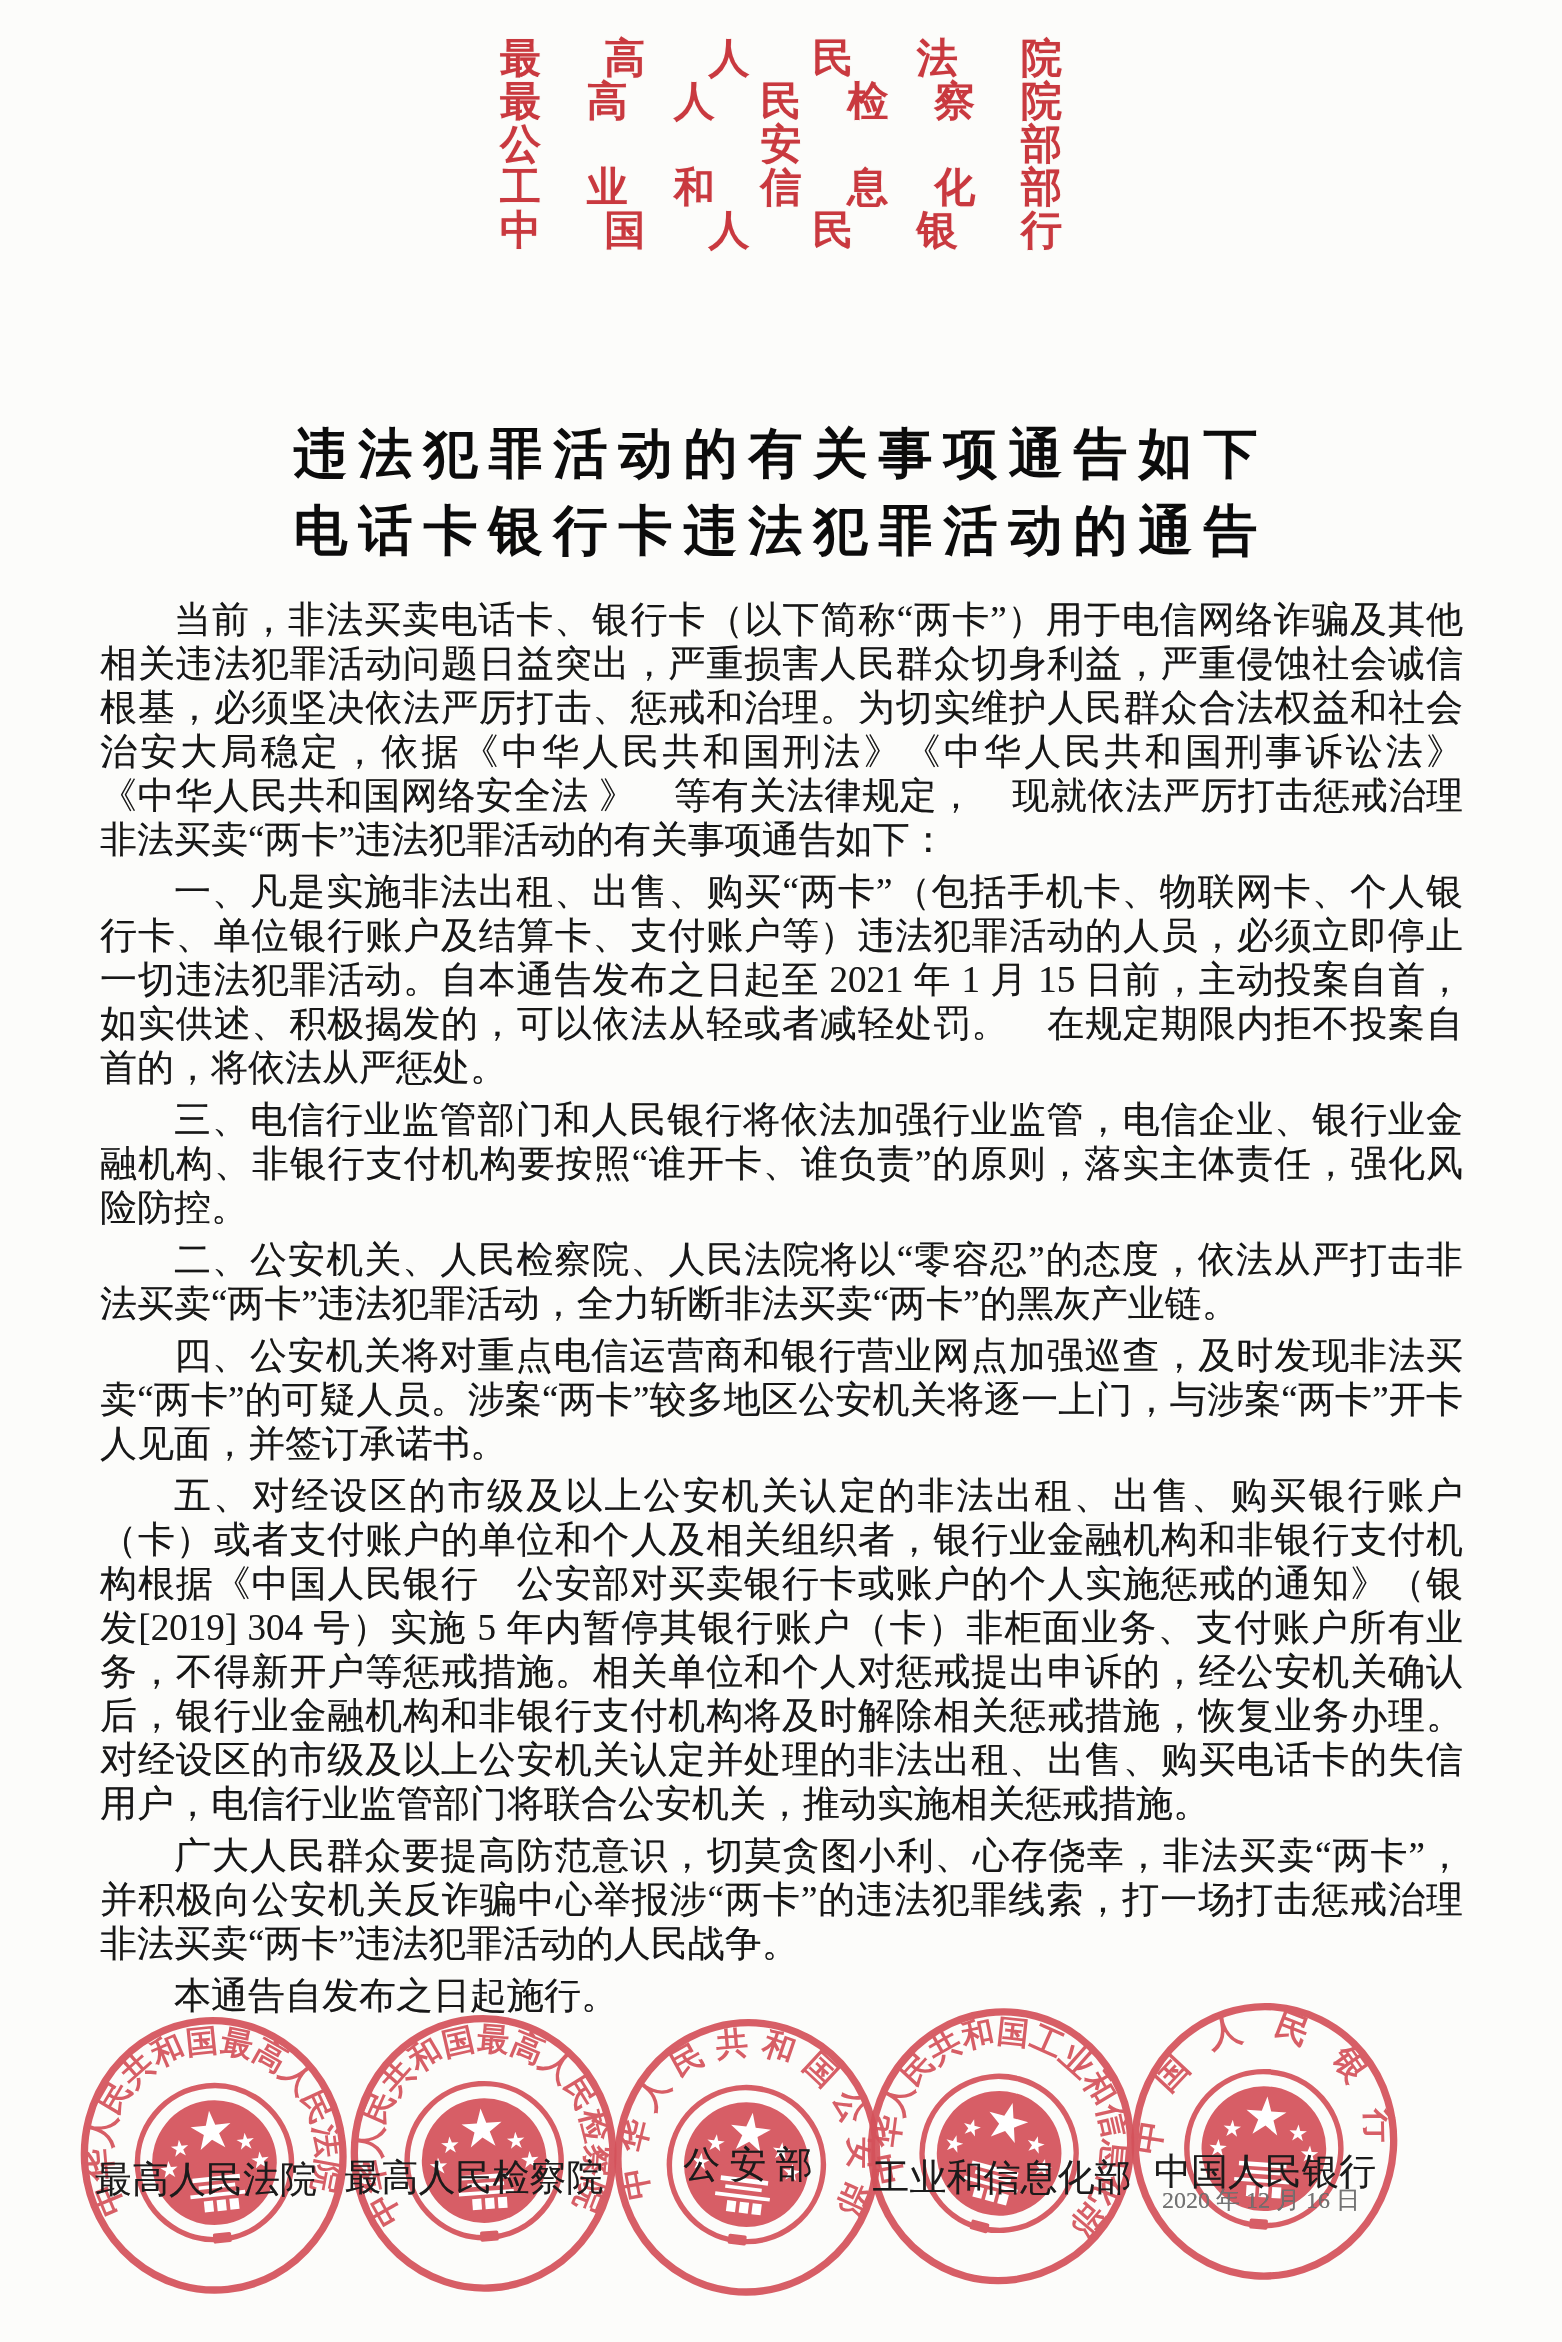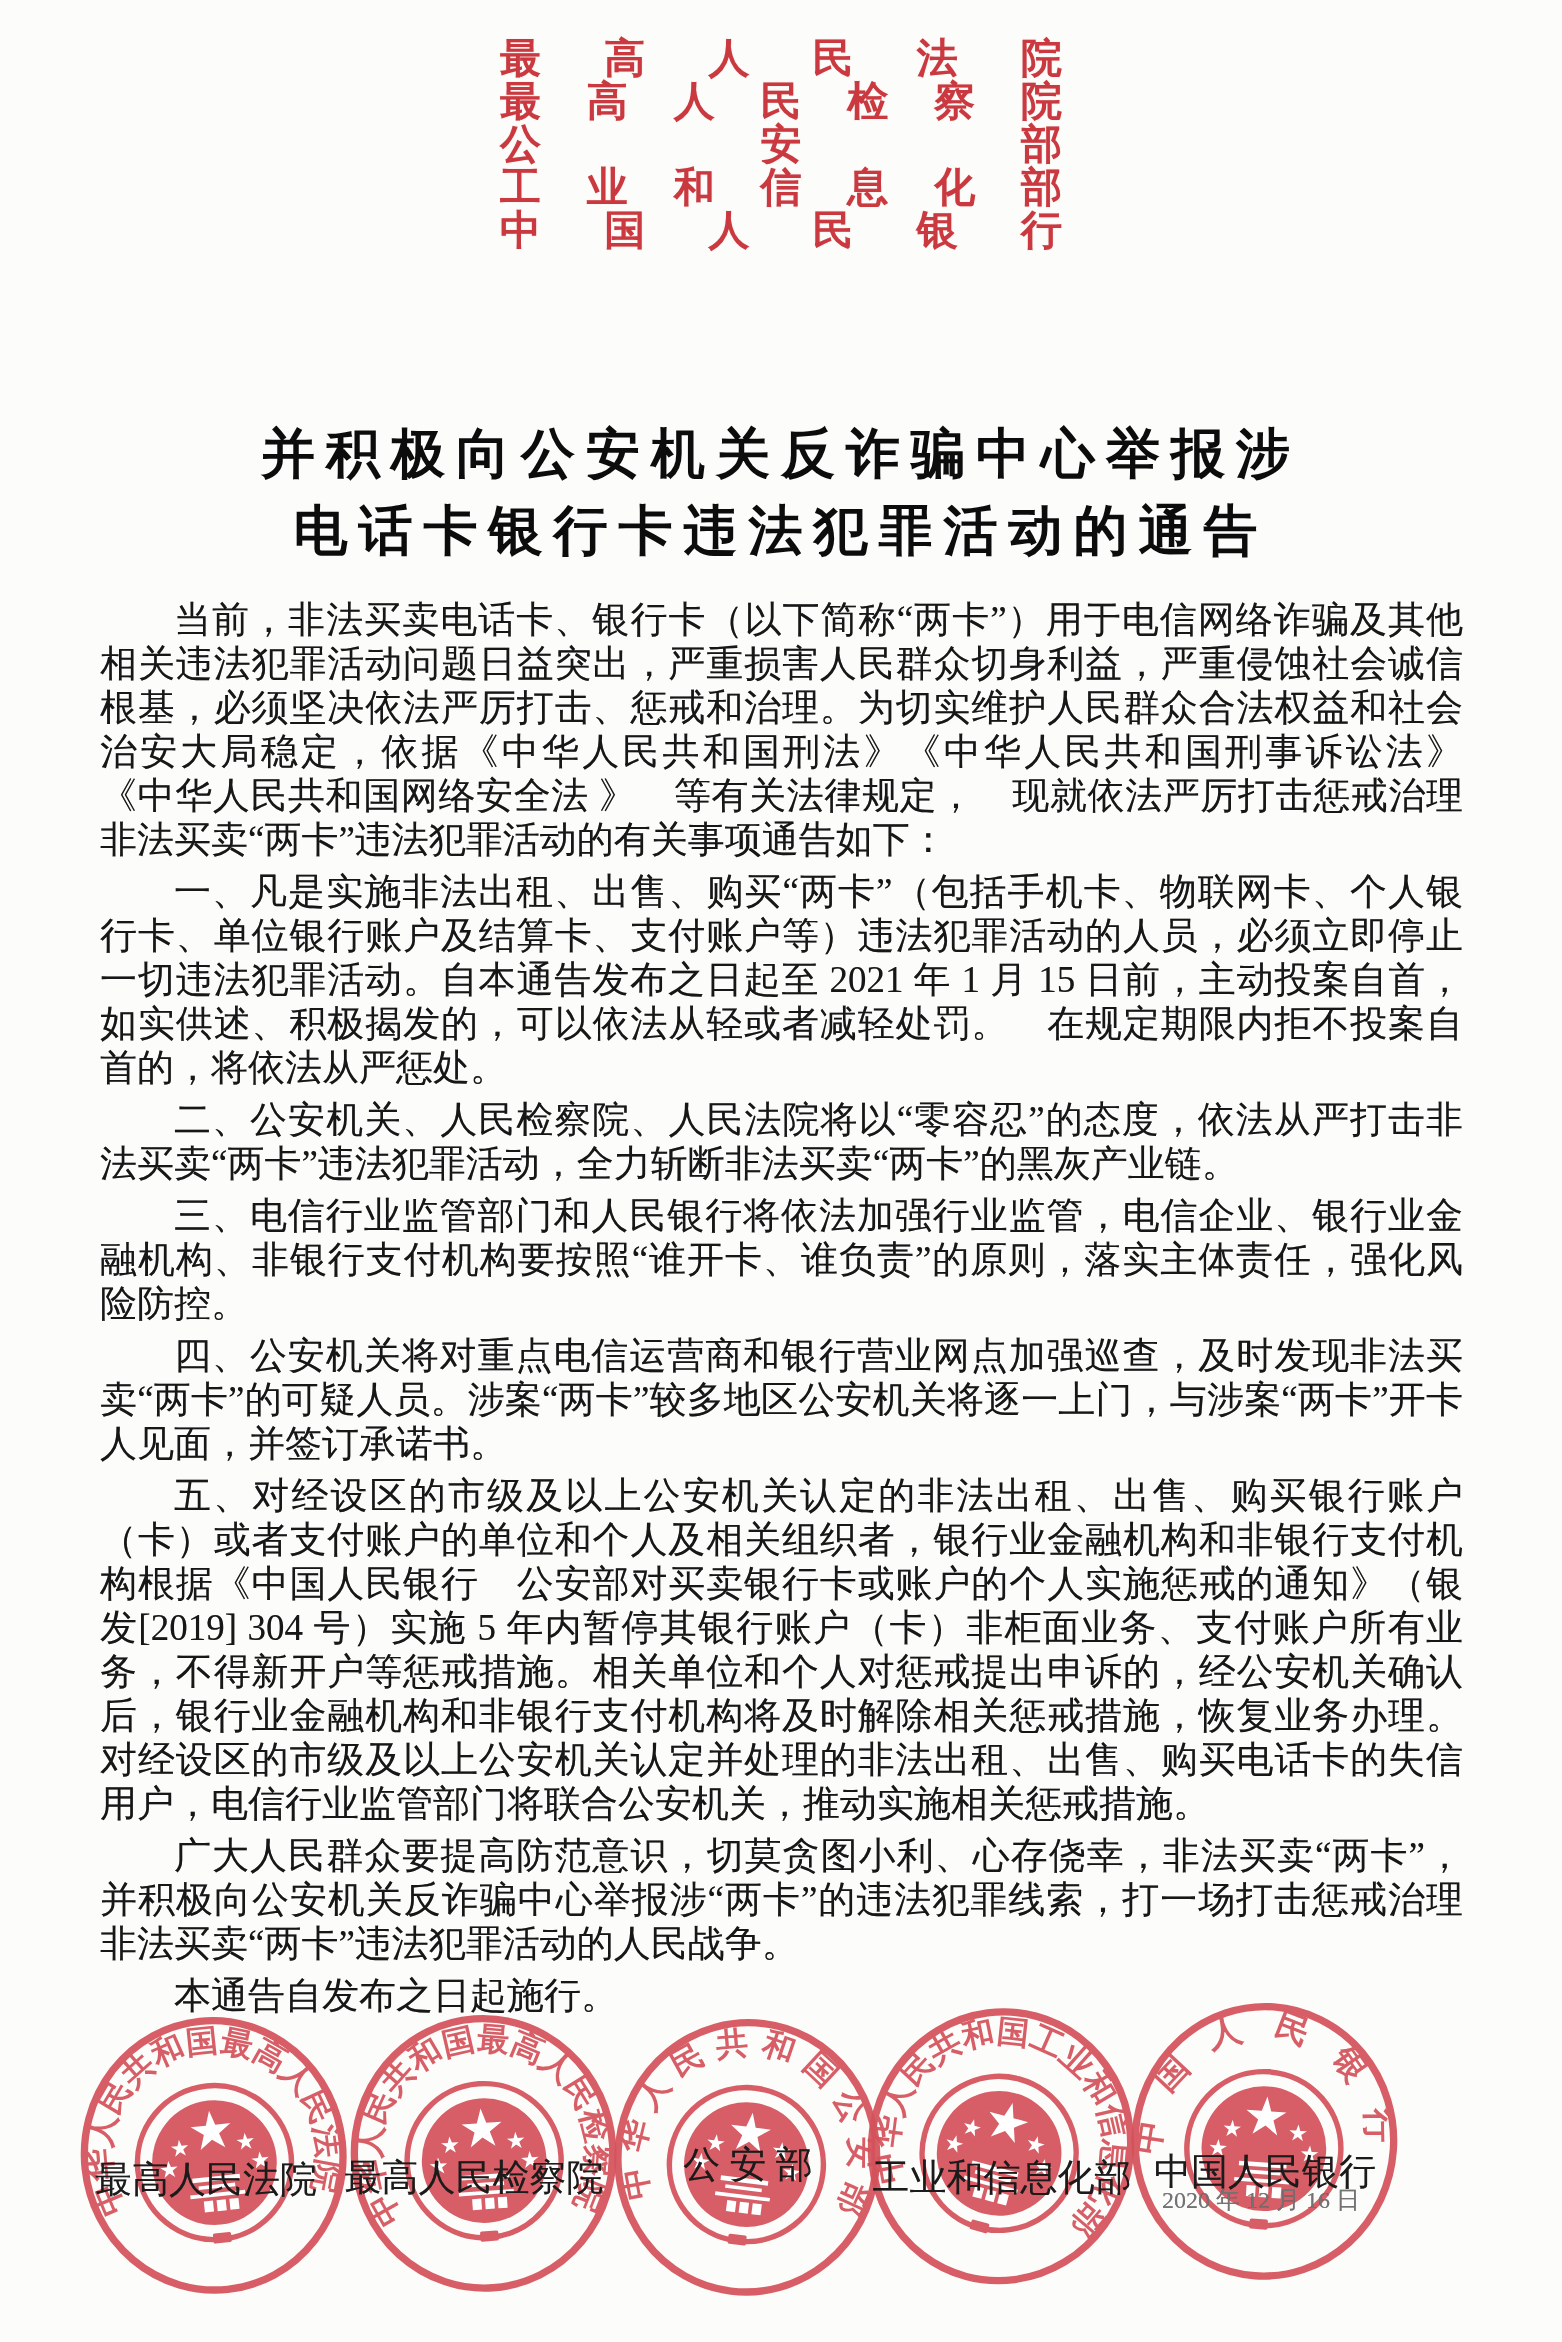--- a/index.html
+++ b/index.html
@@ -112,29 +112,29 @@
         <span>中</span>
         <span>国</span>
         <span>人</span>
         <span>民</span>
         <span>银</span>
         <span>行</span>
       </div>
   </div>
 
   <div class="notice-title">
-    <div>并积极向公安机关反诈骗中心举报涉</div>
+    <div>违法犯罪活动的有关事项通告如下</div>
     <div>电话卡银行卡违法犯罪活动的通告</div>
   </div>
 
   <div class="notice-body">
     <p>当前，非法买卖电话卡、银行卡（以下简称“两卡”）用于电信网络诈骗及其他相关违法犯罪活动问题日益突出，严重损害人民群众切身利益，严重侵蚀社会诚信根基，必须坚决依法严厉打击、惩戒和治理。为切实维护人民群众合法权益和社会治安大局稳定，依据《中华人民共和国刑法》《中华人民共和国刑事诉讼法》　《中华人民共和国网络安全法 》　等有关法律规定，　现就依法严厉打击惩戒治理非法买卖“两卡”违法犯罪活动的有关事项通告如下：</p>
     <p>一、凡是实施非法出租、出售、购买“两卡”（包括手机卡、物联网卡、个人银行卡、单位银行账户及结算卡、支付账户等）违法犯罪活动的人员，必须立即停止一切违法犯罪活动。自本通告发布之日起至 2021 年 1 月 15 日前，主动投案自首，如实供述、积极揭发的，可以依法从轻或者减轻处罚。　在规定期限内拒不投案自首的，将依法从严惩处。</p>
+    <p>三、电信行业监管部门和人民银行将依法加强行业监管，电信企业、银行业金融机构、非银行支付机构要按照“谁开卡、谁负责”的原则，落实主体责任，强化风险防控。</p>
     <p>二、公安机关、人民检察院、人民法院将以“零容忍”的态度，依法从严打击非法买卖“两卡”违法犯罪活动，全力斩断非法买卖“两卡”的黑灰产业链。</p>
-    <p>三、电信行业监管部门和人民银行将依法加强行业监管，电信企业、银行业金融机构、非银行支付机构要按照“谁开卡、谁负责”的原则，落实主体责任，强化风险防控。</p>
     <p>四、公安机关将对重点电信运营商和银行营业网点加强巡查，及时发现非法买卖“两卡”的可疑人员。涉案“两卡”较多地区公安机关将逐一上门，与涉案“两卡”开卡人见面，并签订承诺书。</p>
     <p>五、对经设区的市级及以上公安机关认定的非法出租、出售、购买银行账户（卡）或者支付账户的单位和个人及相关组织者，银行业金融机构和非银行支付机构根据《中国人民银行　公安部对买卖银行卡或账户的个人实施惩戒的通知》（银发[2019] 304 号）实施 5 年内暂停其银行账户（卡）非柜面业务、支付账户所有业务，不得新开户等惩戒措施。相关单位和个人对惩戒提出申诉的，经公安机关确认后，银行业金融机构和非银行支付机构将及时解除相关惩戒措施，恢复业务办理。对经设区的市级及以上公安机关认定并处理的非法出租、出售、购买电话卡的失信用户，电信行业监管部门将联合公安机关，推动实施相关惩戒措施。</p>
     <p>广大人民群众要提高防范意识，切莫贪图小利、心存侥幸，非法买卖“两卡”，并积极向公安机关反诈骗中心举报涉“两卡”的违法犯罪线索，打一场打击惩戒治理非法买卖“两卡”违法犯罪活动的人民战争。</p>
     <p>本通告自发布之日起施行。</p>
   </div>
 
   <div class="seal seal-1">
     <svg viewBox="0 0 300 310">
       <ellipse cx="150" cy="157" rx="141" ry="147" fill="none" stroke="#d4525a" stroke-width="8"></ellipse>
       <path id="arc1" d="M 63.4 229.6 A 113 113 0 1 1 236.6 229.6" fill="none"></path>

